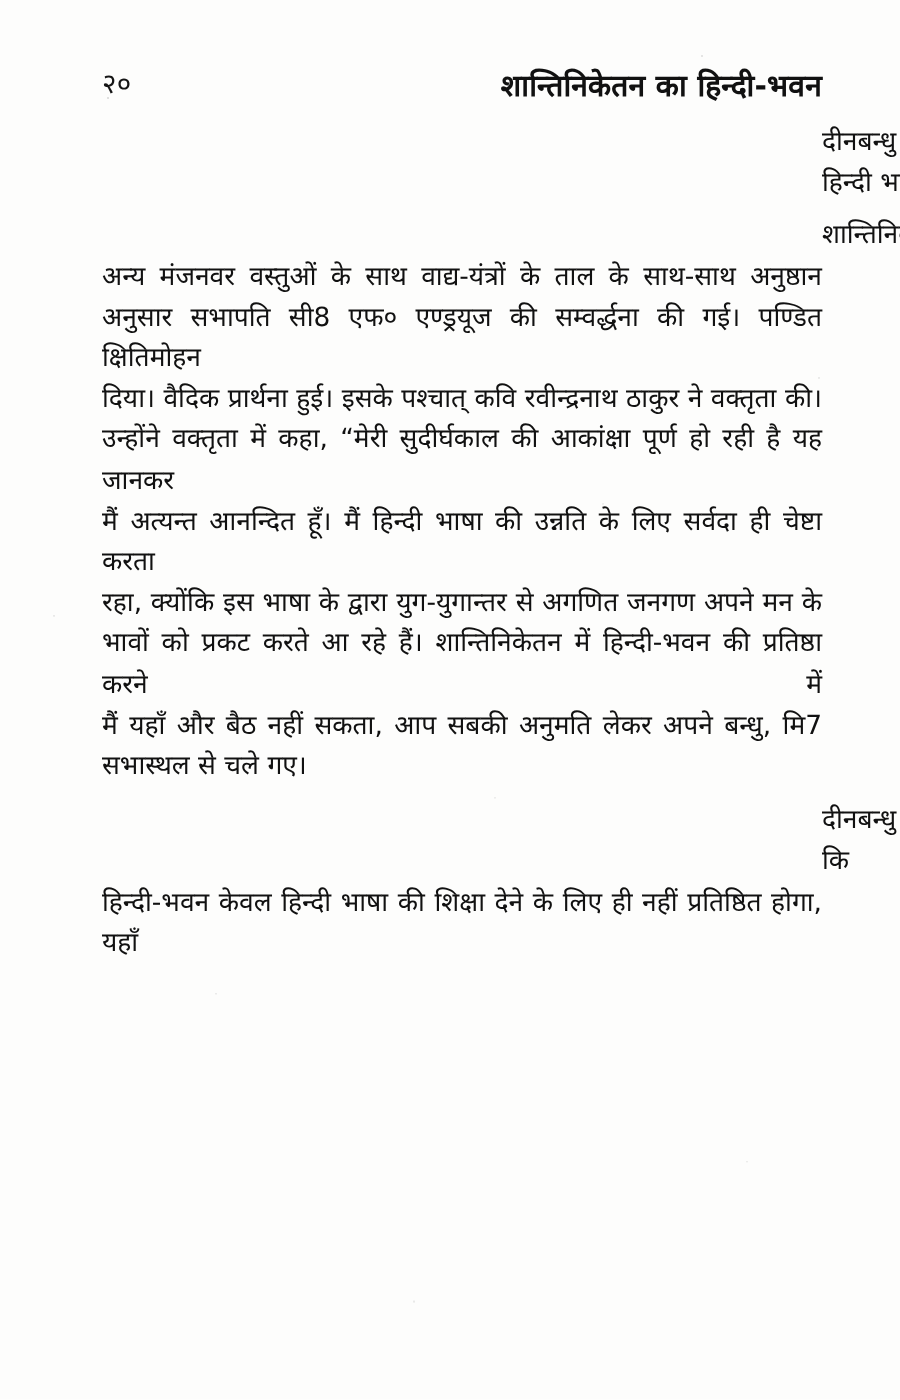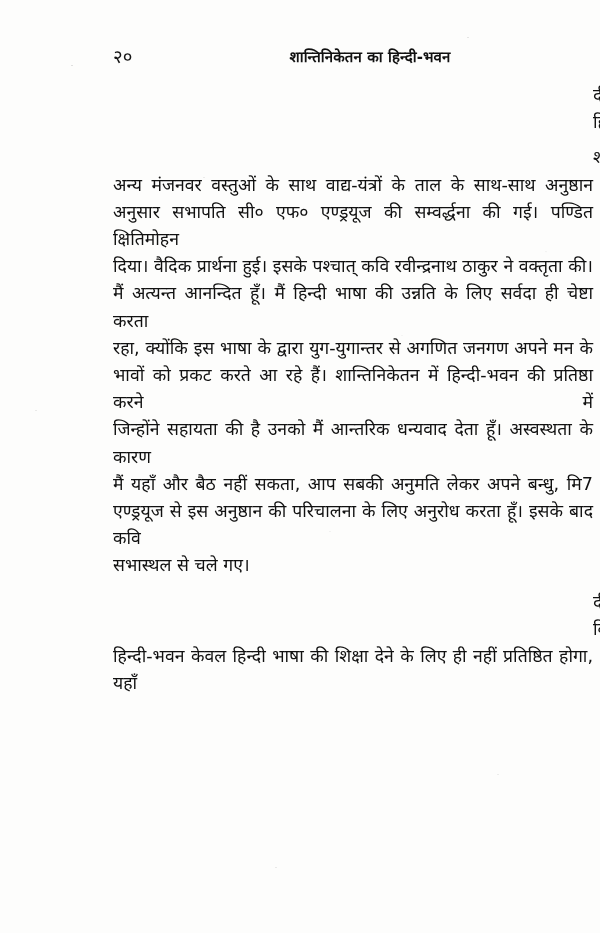--- a/index.html
+++ b/index.html
@@ -34,21 +34,20 @@
       radial-gradient(circle at 67% 36%, rgba(120,120,120,.11) 0.5px, transparent 0.8px);
     background-repeat: no-repeat;
   }
 
   .content {
     position: absolute;
     left: 68px;
     top: 0;
     width: 480px;
     height: 933px;
-    margin-left: 45px;
   }
 
   
   .running-head {
     position: absolute;
     top: 44px;
     left: 0;
     width: 480px;
     height: 26px;
   }
@@ -59,22 +58,22 @@
     font-size: 18.5px;
     line-height: 26px;
     color: #151515;
     letter-spacing: .2px;
   }
   .head-title {
     position: absolute;
     left: 0;
     right: 0;
     top: 0;
-    text-align: center;
-    font-size: 15px;
+    text-align: right;
+    font-size: 20px;
     line-height: 26px;
     font-weight: 700;
     color: #111111;
     letter-spacing: .1px;
     padding-left: 34px;
   }
 
   
   .body-block {
     position: absolute;
@@ -149,28 +148,27 @@
     <div class="body-block">
       <div id="subheads">
           <div class="ln stretch nostretch"><span class="lead-in-sub"></span><span style="width: auto; text-align-last: left;">दीनबन्धु एण्ड्रयूज के पौरोहित्य में अनुष्ठित।</span></div>
           <div class="ln stretch nostretch"><span class="lead-in-sub"></span><span style="width: auto; text-align-last: left;">हिन्दी भाषा के प्रचार का उद्योग।</span></div>
           <div class="gap-sub"></div>
         </div>
       <div id="paras">
           <div class="para">
             <div class="ln stretch"><span class="lead-in"></span><span style="width: calc(100% - 34px);">शान्तिनिकेतन, १६ जनवरी, आज प्रात:काल दीनबन्धु एण्ड्रयूज ने हिन्दी-</span></div>
             <div class="ln stretch"><span>अन्य मंजनवर वस्तुओं के साथ वाद्य-यंत्रों के ताल के साथ-साथ अनुष्ठान</span></div>
-            <div class="ln stretch"><span>अनुसार सभापति सी० एफ० एण्ड्रयूज की सम्वर्द्धना की गई। पण्डित क्षितिमोहन</span></div>
+            <div class="ln stretch"><span>अनुसार सभापति सी8 एफ० एण्ड्रयूज की सम्वर्द्धना की गई। पण्डित क्षितिमोहन</span></div>
             <div class="ln stretch"><span>दिया। वैदिक प्रार्थना हुई। इसके पश्चात् कवि रवीन्द्रनाथ ठाकुर ने वक्तृता की।</span></div>
+            <div class="ln stretch"><span>उन्होंने वक्तृता में कहा, “मेरी सुदीर्घकाल की आकांक्षा पूर्ण हो रही है यह जानकर</span></div>
             <div class="ln stretch"><span>मैं अत्यन्त आनन्दित हूँ। मैं हिन्दी भाषा की उन्नति के लिए सर्वदा ही चेष्टा करता</span></div>
             <div class="ln stretch"><span>रहा, क्योंकि इस भाषा के द्वारा युग-युगान्तर से अगणित जनगण अपने मन के</span></div>
             <div class="ln stretch"><span>भावों को प्रकट करते आ रहे हैं। शान्तिनिकेतन में हिन्दी-भवन की प्रतिष्ठा करने में</span></div>
-            <div class="ln stretch"><span>जिन्होंने सहायता की है उनको मैं आन्तरिक धन्यवाद देता हूँ। अस्वस्थता के कारण</span></div>
             <div class="ln stretch"><span>मैं यहाँ और बैठ नहीं सकता, आप सबकी अनुमति लेकर अपने बन्धु, मि7</span></div>
-            <div class="ln stretch"><span>एण्ड्रयूज से इस अनुष्ठान की परिचालना के लिए अनुरोध करता हूँ। इसके बाद कवि</span></div>
             <div class="ln stretch nostretch"><span>सभास्थल से चले गए।</span></div>
           </div>
           <div class="gap-para"></div>
           <div class="para">
             <div class="ln stretch"><span class="lead-in"></span><span style="width: calc(100% - 34px);">दीनबन्धु एण्ड्रयूज ने हिन्दी-भवन का शिलान्यास करने के पश्चात् कहा कि</span></div>
             <div class="ln stretch"><span>हिन्दी-भवन केवल हिन्दी भाषा की शिक्षा देने के लिए ही नहीं प्रतिष्ठित होगा, यहाँ</span></div>
           </div>
         </div>
     </div>
 

